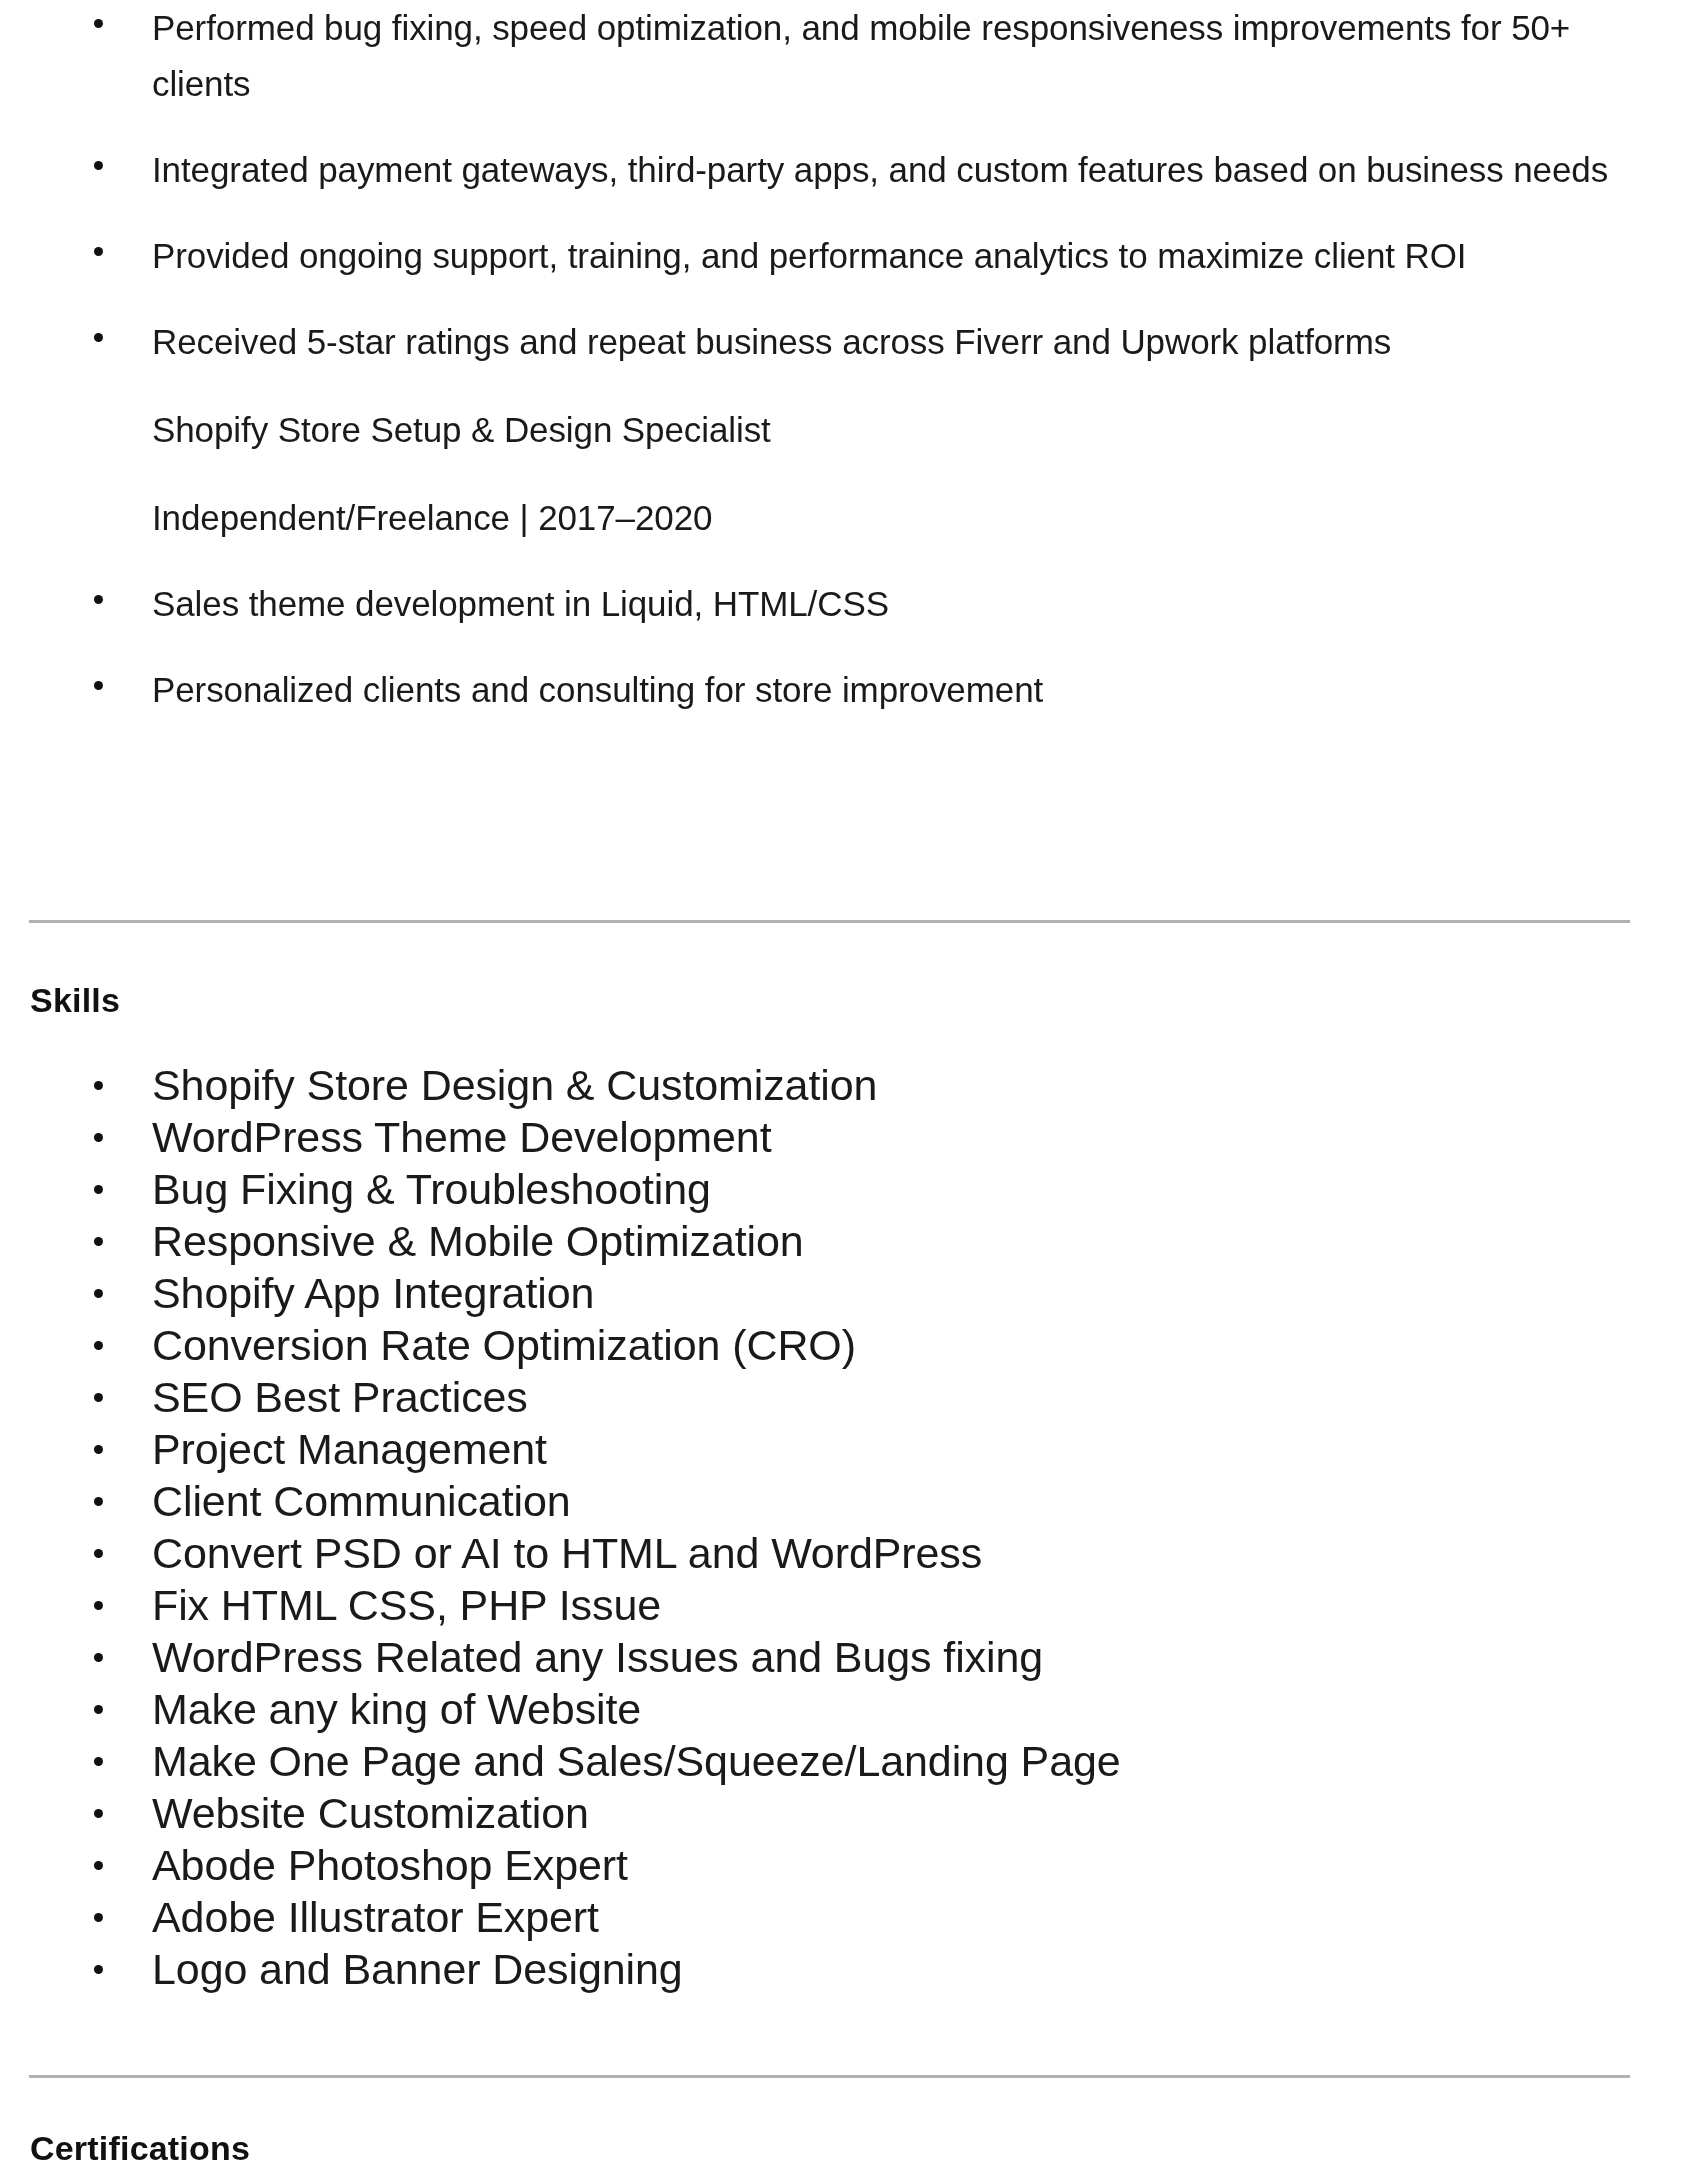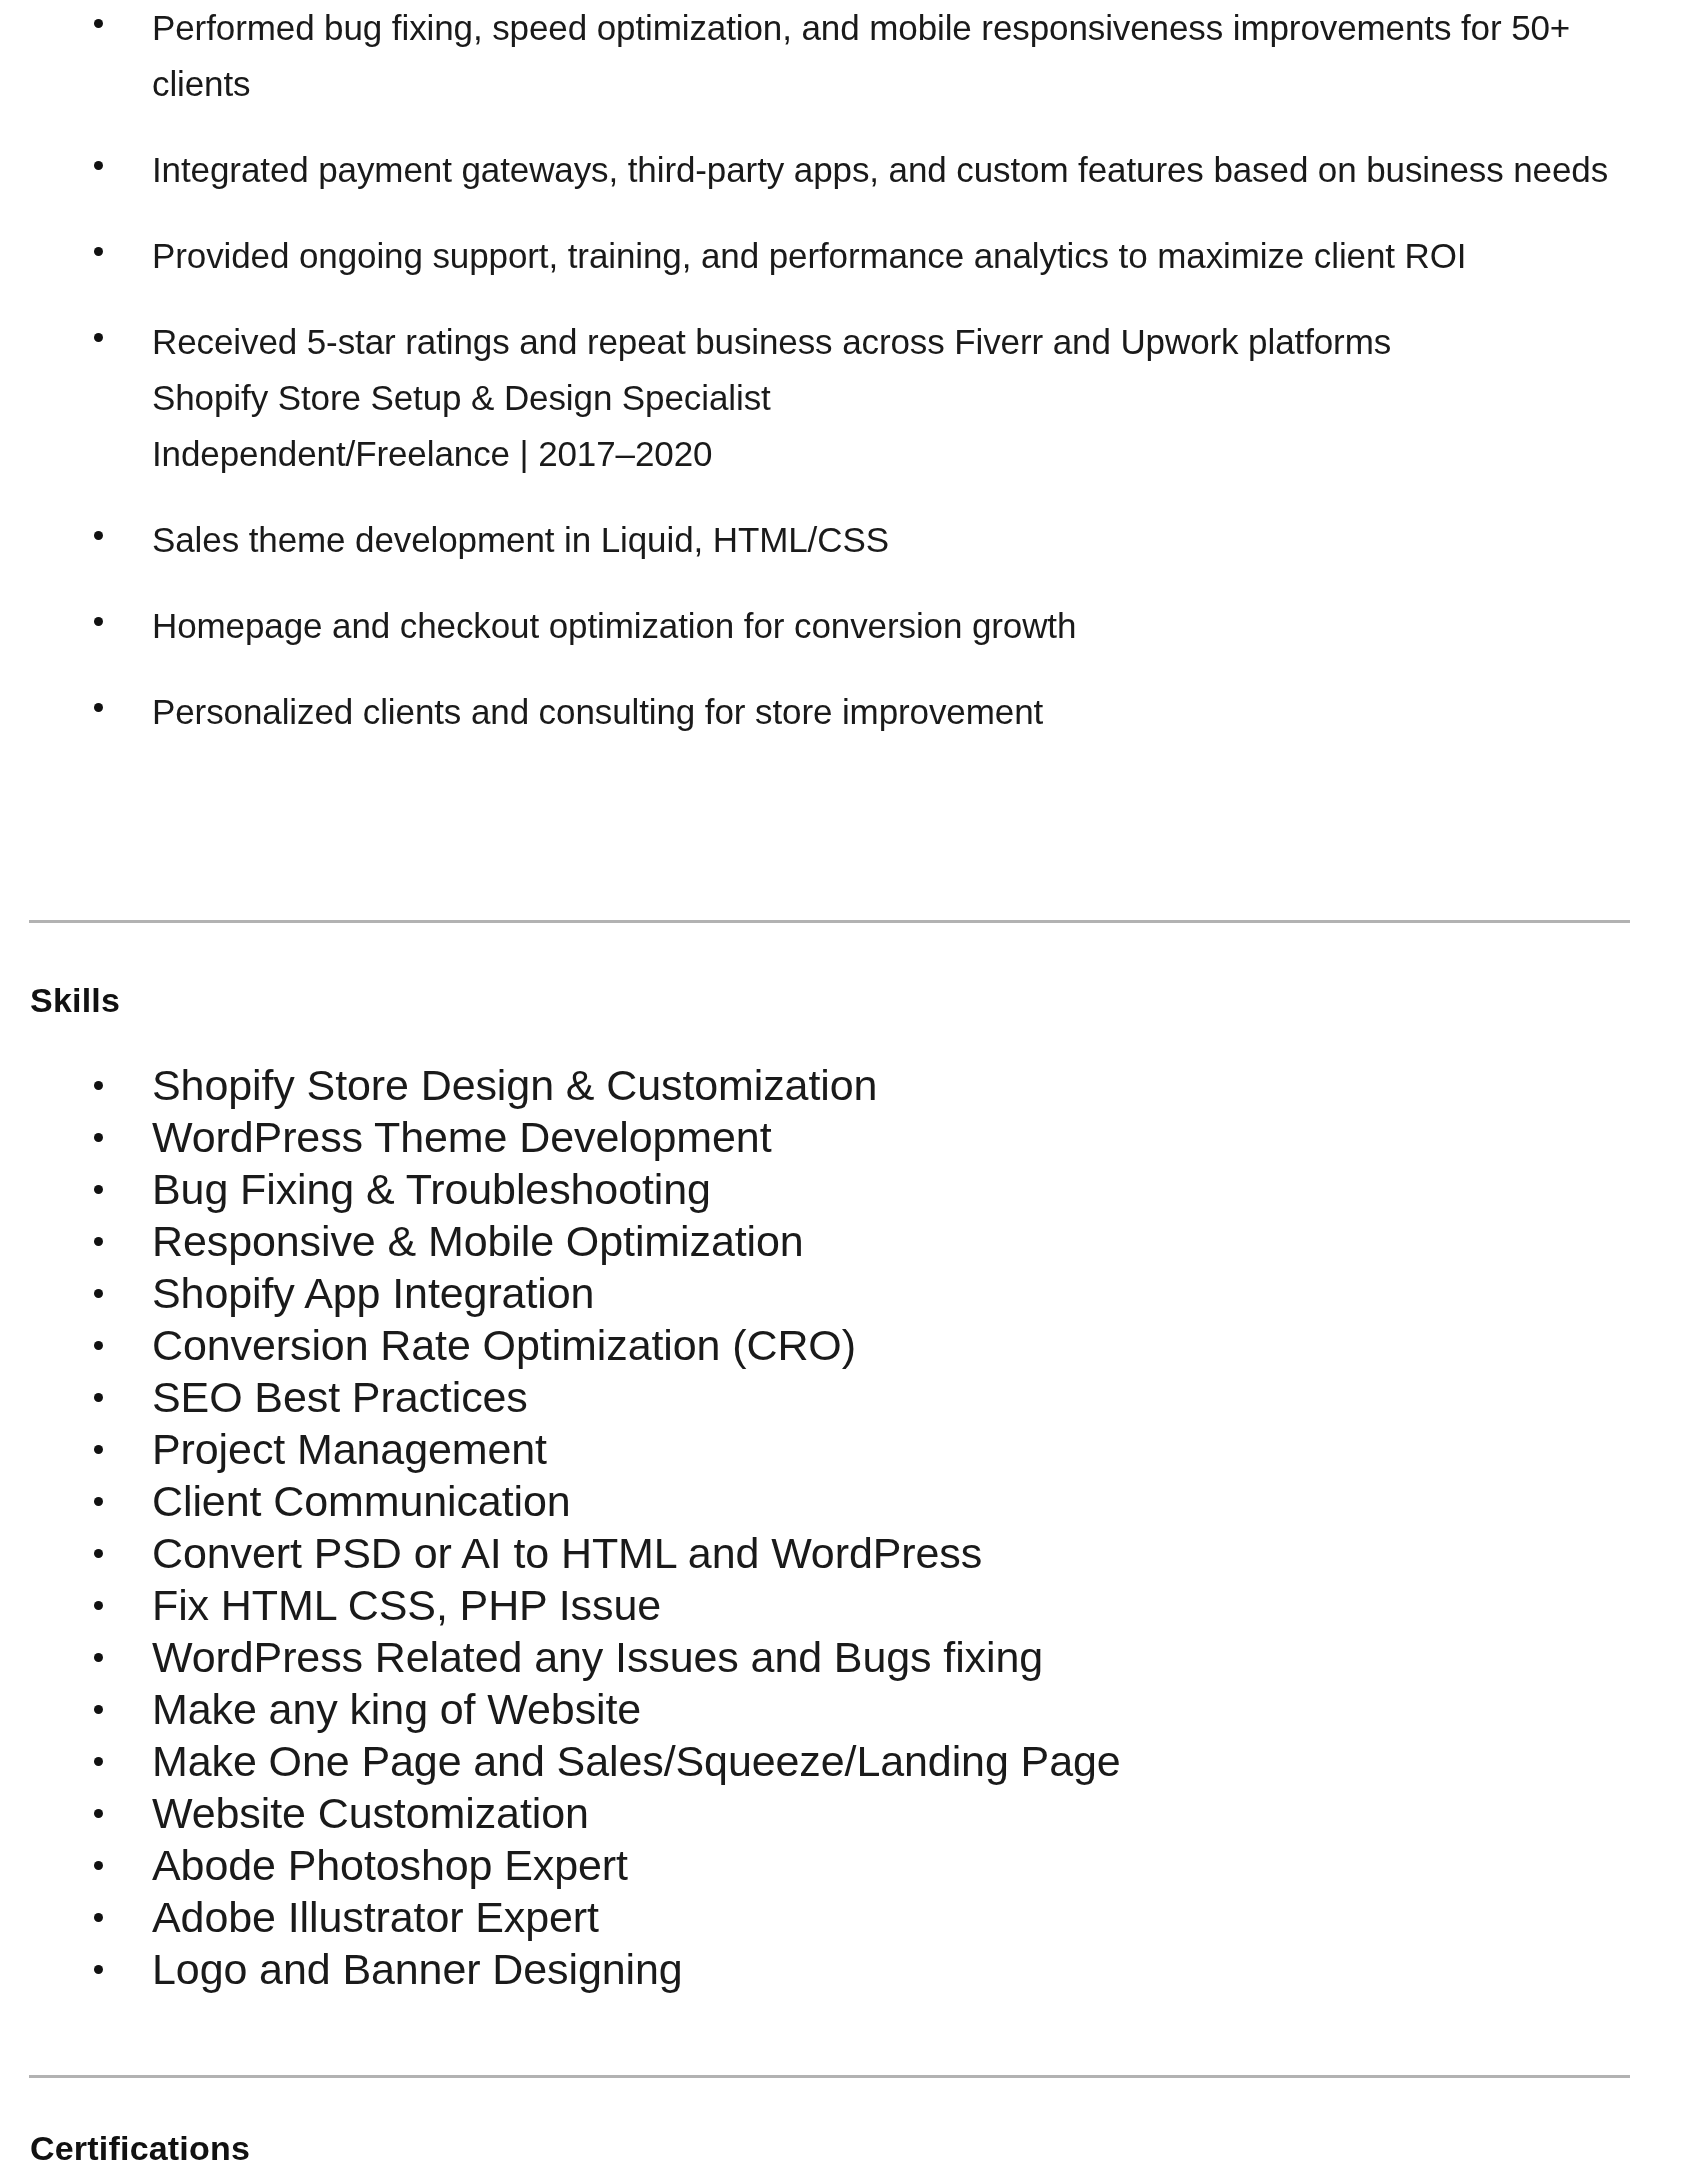--- a/index.html
+++ b/index.html
@@ -46,20 +46,21 @@
     position: absolute;
     left: 94px;
     top: 19px;
     width: 9.4px;
     height: 9.4px;
     background: #111111;
     border-radius: 50%;
   }
   .exp-item .sub-line {
     display: block;
+    margin-top: 32px;
   }
 
   
   .divider {
     position: absolute;
     left: 29px;
     width: 1601px;
     height: 3.4px;
     background: #b2b2b2;
   }
@@ -110,21 +111,20 @@
 <body>
 
 <div class="page">
 
   <ul class="exp-list" id="exp-list">
       <li class="exp-item"><span class="bullet"></span><span>Performed bug fixing, speed optimization, and mobile responsiveness improvements for 50+ clients</span></li>
       <li class="exp-item"><span class="bullet"></span><span>Integrated payment gateways, third-party apps, and custom features based on business needs</span></li>
       <li class="exp-item"><span class="bullet"></span><span>Provided ongoing support, training, and performance analytics to maximize client ROI</span></li>
       <li class="exp-item"><span class="bullet"></span><span>Received 5-star ratings and repeat business across Fiverr and Upwork platforms</span><span class="sub-line">Shopify Store Setup &amp; Design Specialist</span><span class="sub-line">Independent/Freelance | 2017–2020</span></li>
       <li class="exp-item"><span class="bullet"></span><span>Sales theme development in Liquid, HTML/CSS</span></li>
-      <li class="exp-item"><span class="bullet"></span><span>Homepage and checkout optimization for conversion growth</span></li>
       <li class="exp-item"><span class="bullet"></span><span>Personalized clients and consulting for store improvement</span></li>
     </ul>
 
   <div class="divider" id="divider-skills"></div>
 
   <div class="section-heading" id="heading-skills">Skills</div>
 
   <ul class="skills-list" id="skills-list">
       <li class="skills-item"><span class="bullet"></span><span>Shopify Store Design &amp; Customization</span></li>
       <li class="skills-item"><span class="bullet"></span><span>WordPress Theme Development</span></li>

